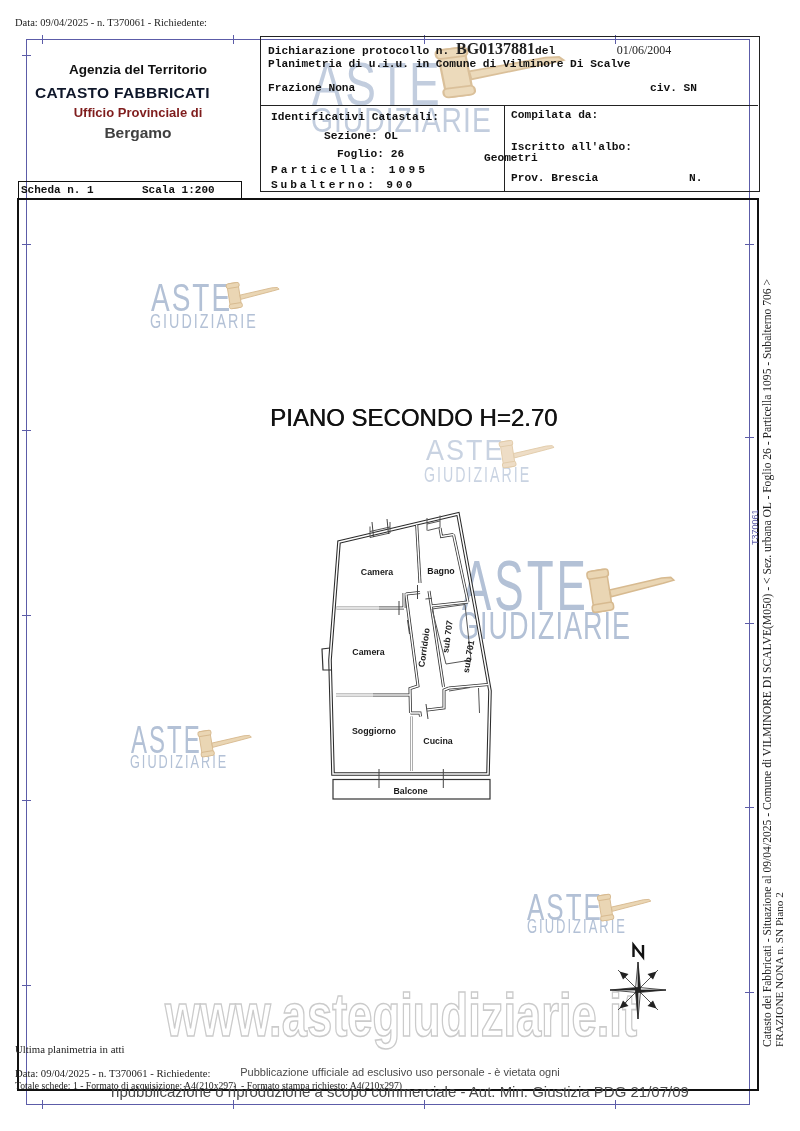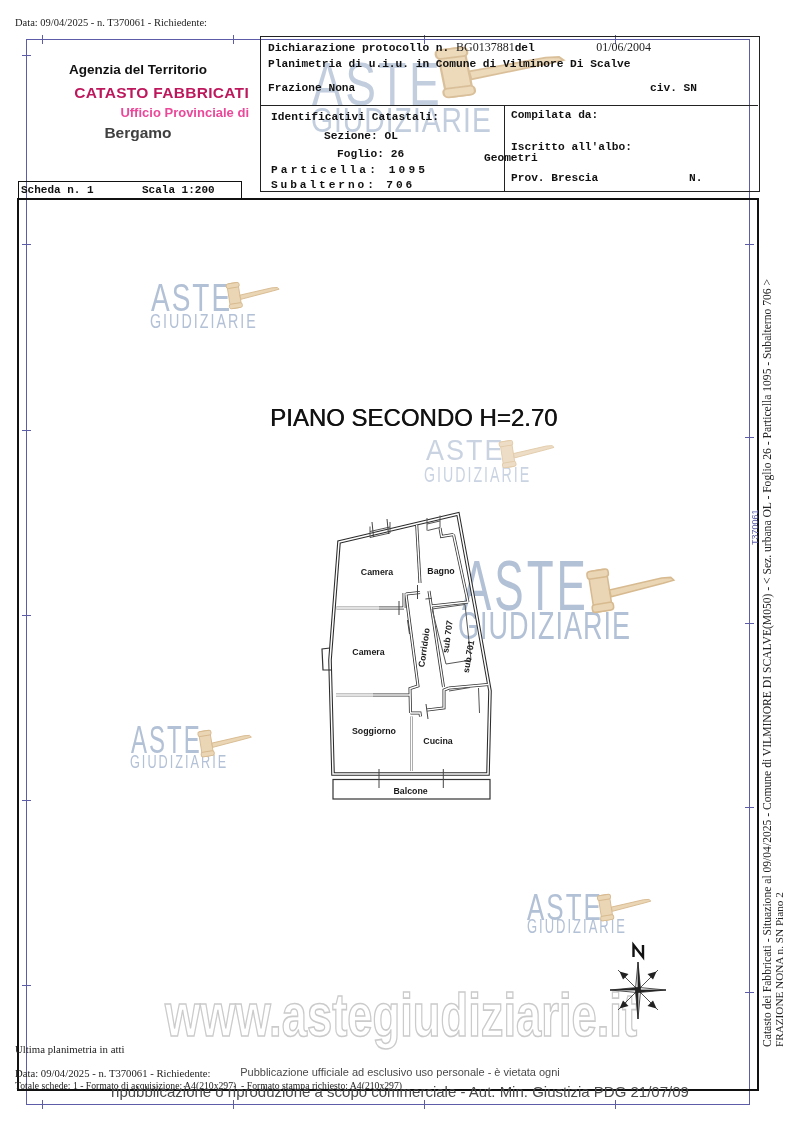--- a/index.html
+++ b/index.html
@@ -46,42 +46,42 @@
    <rect x="3" y="2" width="14" height="5" rx="2"></rect>
    <rect x="3" y="24" width="14" height="5" rx="2"></rect>
   </g>
   <polygon points="16,15 50,7.2 56,6.8 58,8.6 51,10.6 17,19.5"></polygon>
  </g>
 </svg>
 
 <div class="abs serif" style="left:15px;top:18px;font-size:10.5px;line-height:1;">Data: 09/04/2025 - n. T370061 - Richiedente:</div>
 
 <div class="abs" style="left:27px;top:63px;width:222px;text-align:center;color:#111;font-weight:bold;font-size:13.5px;line-height:1;">Agenzia del Territorio</div>
-<div class="abs" style="left:27px;top:85px;width:222px;text-align:right;color:#be185d;font-weight:bold;font-size:15.5px;line-height:1;letter-spacing:0.3px;">CATASTO FABBRICATI</div>
-<div class="abs" style="left:27px;top:106px;width:222px;text-align:right;color:#ec4899;font-weight:bold;font-size:13px;line-height:1;">Ufficio Provinciale di</div>
+<div class="abs" style="left:35px;top:85px;width:222px;text-align:left;color:#0f172a;font-weight:bold;font-size:15.5px;line-height:1;letter-spacing:0.3px;">CATASTO FABBRICATI</div>
+<div class="abs" style="left:27px;top:106px;width:222px;text-align:center;color:#7f1d1d;font-weight:bold;font-size:13px;line-height:1;">Ufficio Provinciale di</div>
 <div class="abs" style="left:27px;top:124.5px;width:222px;text-align:center;color:#404040;font-weight:bold;font-size:15.5px;line-height:1;">Bergamo</div>
 
 <div class="abs" style="left:18px;top:181px;width:222px;height:16px;border:1.5px solid #111;"></div>
 <div class="abs mono" style="left:21px;top:184px;font-size:11px;">Scheda n. 1</div>
 <div class="abs mono" style="left:142px;top:184px;font-size:11px;">Scala 1:200</div>
 
 <div class="abs" style="left:260px;top:36px;width:498px;height:154px;border:1px solid #222;"></div>
 <div class="abs" style="left:260px;top:105px;width:498px;height:1px;background:#222;"></div>
 <div class="abs" style="left:504px;top:105px;width:1px;height:87px;background:#222;"></div>
 
-<div class="abs mono" style="left:268px;top:40px;font-size:11.2px;">Dichiarazione protocollo n. <span class="serif" style="font-weight:normal;font-size:12px;">BG0137881</span>del&nbsp;&nbsp;<span class="serif" style="font-weight:normal;font-size:12px;margin-left:48px;">01/06/2004</span></div>
+<div class="abs mono" style="left:268px;top:40px;font-size:11.2px;">Dichiarazione protocollo n. <span class="serif" style="font-weight:bold;font-size:16px;">BG0137881</span>del&nbsp;&nbsp;<span class="serif" style="font-weight:normal;font-size:12px;margin-left:48px;">01/06/2004</span></div>
 <div class="abs mono" style="left:268px;top:58px;font-size:11.2px;">Planimetria di u.i.u. in Comune di Vilminore Di Scalve</div>
 <div class="abs mono" style="left:268px;top:82px;font-size:11.2px;">Frazione Nona</div>
 <div class="abs mono" style="left:650px;top:82px;font-size:11.2px;">civ. SN</div>
 
 <div class="abs mono" style="left:271px;top:111px;font-size:11.2px;">Identificativi Catastali:</div>
 <div class="abs mono" style="left:324px;top:130px;font-size:11.2px;">Sezione: OL</div>
 <div class="abs mono" style="left:337px;top:148px;font-size:11.2px;">Foglio: 26</div>
 <div class="abs mono" style="left:271px;top:164px;font-size:11.2px;letter-spacing:3.1px;">Particella: 1095</div>
-<div class="abs mono" style="left:271px;top:179px;font-size:11.2px;letter-spacing:2.9px;">Subalterno: 706</div>
+<div class="abs mono" style="left:271px;top:179px;font-size:11.2px;letter-spacing:2.9px;">Subalterno: 900</div>
 
 <div class="abs mono" style="left:511px;top:109px;font-size:11.2px;">Compilata da:</div>
 <div class="abs mono" style="left:511px;top:141px;font-size:11.2px;">Iscritto all'albo:</div>
 <div class="abs mono" style="left:484px;top:152px;font-size:11.2px;">Geometri</div>
 <div class="abs mono" style="left:511px;top:172px;font-size:11.2px;">Prov. Brescia</div>
 <div class="abs mono" style="left:689px;top:172px;font-size:11.2px;">N.</div>
 
 <div class="abs" style="left:17px;top:198px;width:738px;height:889px;border:2px solid #111;"></div>
 
 <div class="abs wmtxt" style="left:151px;top:276px;font-size:28px;transform:scaleY(1.41);transform-origin:top left;">ASTE</div>

